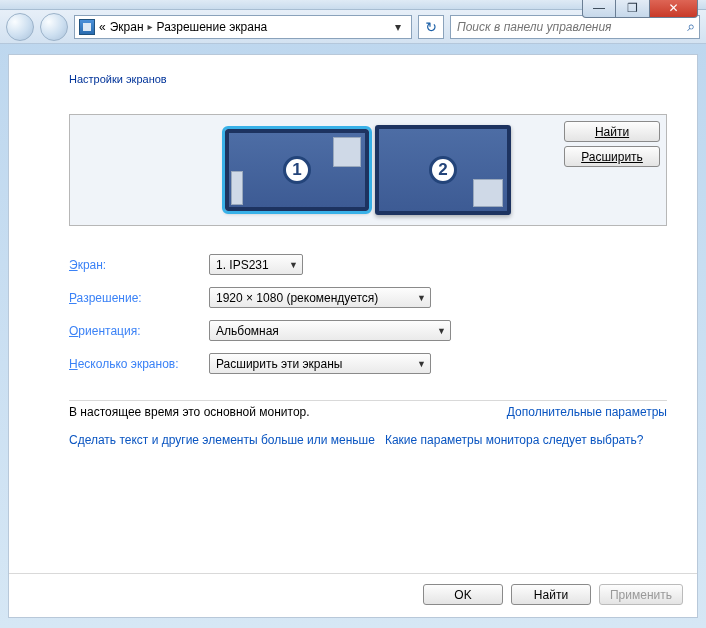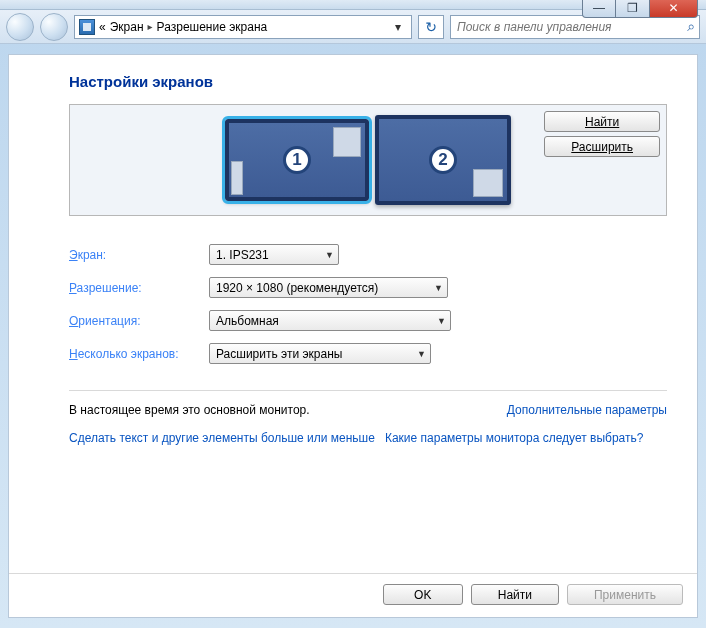--- a/index.html
+++ b/index.html
@@ -129,23 +129,23 @@
     height: 564px;
     padding-bottom:8px;
     display:flex; flex-direction:column;
   }
   .content {
     padding: 18px 30px 0 60px;
     flex:1;
     overflow:hidden;
   }
   h1 {
-    margin:0 0 14px 0;
-    font-size: 15px;
-    font-weight: bold;
+    margin:0 0 29px 0;
+    font-size: 11px;
+    font-weight: normal;
     color:#003399;
   }
   .display-area {
     border:1px solid #b7b7b7;
     background:#f0f4f9;
     height:112px;
     display:flex; align-items:center;
     position:relative;
     margin-bottom: 28px;
   }
@@ -173,21 +173,21 @@
   .monitor .deco {
     position:absolute; background:#cfd9e7; border:1px solid #9aa9bd;
   }
   .side-btns {
     position:absolute; right:6px; top:6px;
     display:flex; flex-direction:column; gap:4px;
   }
   .std-btn {
     height:21px;
     min-width:96px;
-    padding:0 26px;
+    padding:0 10px;
     font: 12px "Segoe UI", Tahoma, sans-serif;
     background: linear-gradient(#fdfdfd,#e4e4e4);
     border:1px solid #8a8a8a;
     border-radius:3px;
     cursor:default;
     white-space:nowrap;
   }
   .std-btn.u { text-decoration: underline; }
   .std-btn.disabled { color:#999; border-color:#bbb; }
 
@@ -202,21 +202,21 @@
     padding:0 4px 0 6px; font-size:12px;
     cursor:default;
   }
   .combo .arrow {
     margin-left:auto; padding-left:10px; font-size:9px; color:#333;
   }
 
   .statusline {
     margin-top: 26px;
     border-top:1px solid #d9d9d9;
-    padding-top: 12px;
+    padding-top: 4px;
     display:flex; justify-content:space-between;
     color:#000;
   }
   .link { color:#0a55c1; cursor:default; }
   .links { margin-top:14px; display:flex; flex-direction:row; gap:10px; }
 
   
   .footer {
     border-top:1px solid #d9d9d9;
     padding: 10px 14px 4px 0;
@@ -280,31 +280,31 @@
         <button class="std-btn u">Найти</button>
         <button class="std-btn u">Расширить</button>
       </div>
     </div>
 
     <div class="form">
       <div class="lbl">
         <span></span><span class="ul">Э</span><span>кран:</span>
       </div>
       <div>
-        <div class="combo" style="width:130px">
+        <div class="combo" style="width:94px">
           <span>1. IPS231</span>
           <span class="arrow">▼</span>
         </div>
       </div>
 
       <div class="lbl">
         <span></span><span class="ul">Р</span><span>азрешение:</span>
       </div>
       <div>
-        <div class="combo" style="width:239px">
+        <div class="combo" style="width:222px">
           <span>1920 × 1080 (рекомендуется)</span>
           <span class="arrow">▼</span>
         </div>
       </div>
 
       <div class="lbl">
         <span></span><span class="ul">О</span><span>риентация:</span>
       </div>
       <div>
         <div class="combo" style="width:242px">

